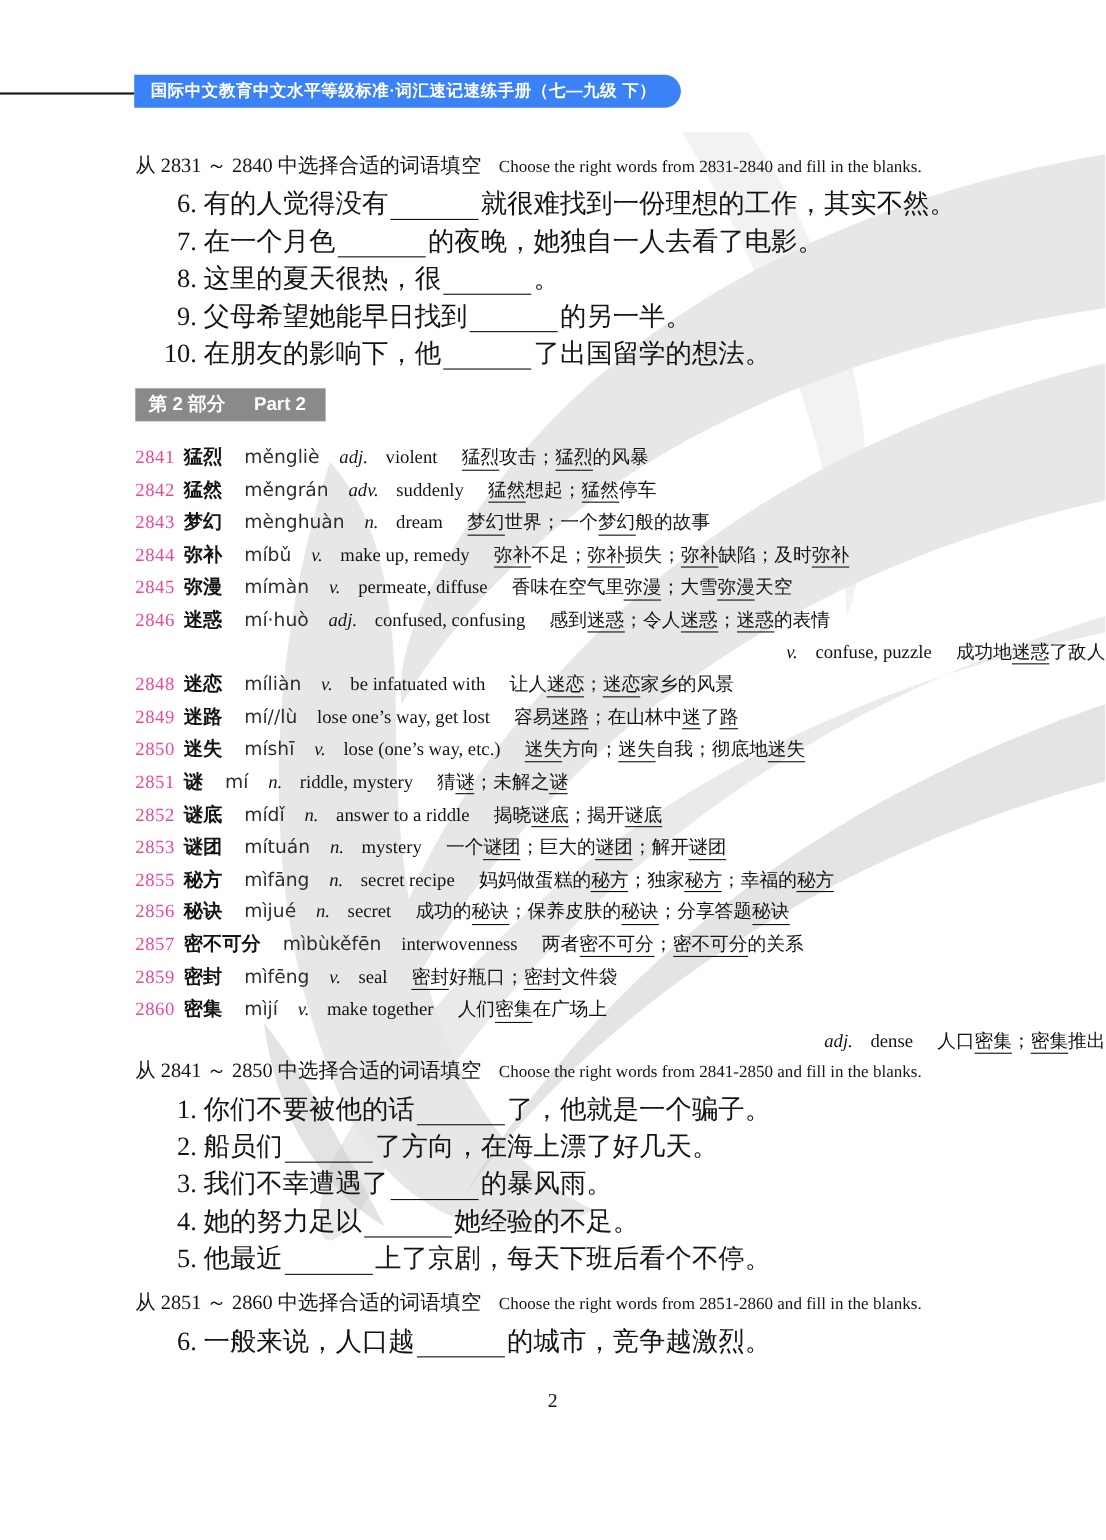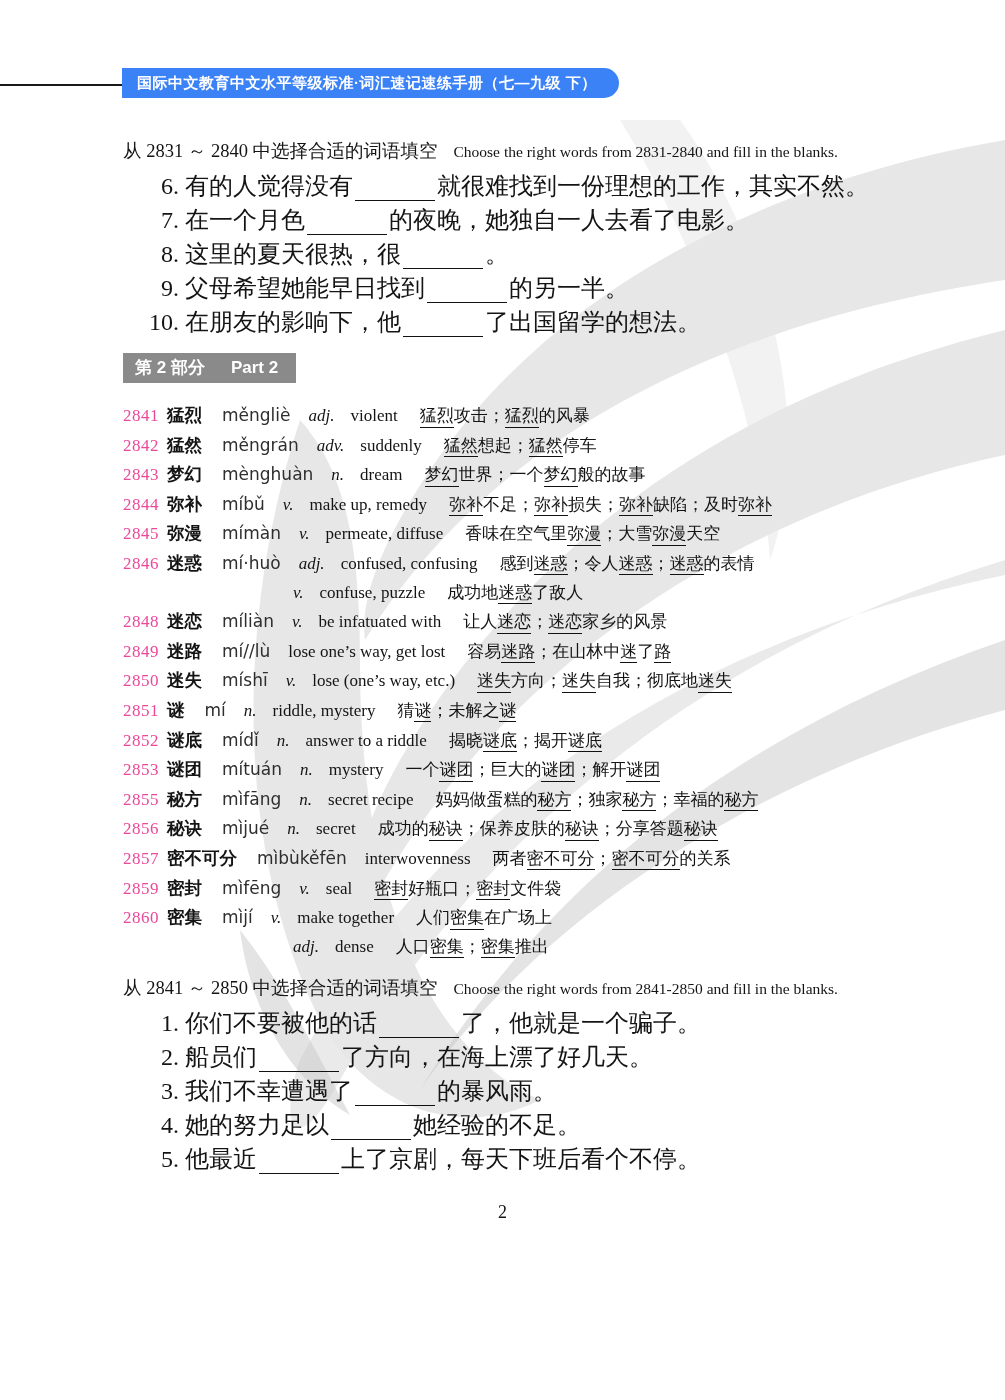--- a/index.html
+++ b/index.html
@@ -49,21 +49,21 @@
     font-family:"Liberation Sans","DejaVu Sans",sans-serif;font-weight:bold;
     font-size:17.5px;margin-right:20px;
   }
   .entry .pinyin{
     font-family:"DejaVu Sans","Liberation Sans",sans-serif;
     font-size:17px;color:#2e2e2e;margin-right:18px;
   }
   .pos{font-style:italic;margin-right:16px;}
   .meaning{margin-right:22px;}
   .examples .u{border-bottom:1.6px solid #111;padding-bottom:1.5px;}
-  .sense-cont{line-height:28.6px;margin-left:170px;white-space:nowrap;}
+  .sense-cont{line-height:28.6px;margin-left:170px;white-space:nowrap;text-align:right;}
 
   .page-number{text-align:center;font-size:18px;margin-top:26px;}
 </style>
 </head>
 <body>
 
 <div class="page">
 
   <svg class="watermark" width="1005" height="1400" viewBox="0 0 1005 1400" aria-hidden="true">
     <g fill="#d9d9d9" opacity="0.62">
@@ -120,25 +120,29 @@
         <div class="entry"><span class="num">2852</span><span class="word">谜底</span><span class="pinyin">mídǐ</span><span class="pos">n.</span><span class="meaning">answer to a riddle</span><span class="examples">揭晓<span class="u">谜底</span>；揭开<span class="u">谜底</span></span></div>
         <div class="entry"><span class="num">2853</span><span class="word">谜团</span><span class="pinyin">mítuán</span><span class="pos">n.</span><span class="meaning">mystery</span><span class="examples">一个<span class="u">谜团</span>；巨大的<span class="u">谜团</span>；解开<span class="u">谜团</span></span></div>
         <div class="entry"><span class="num">2855</span><span class="word">秘方</span><span class="pinyin">mìfāng</span><span class="pos">n.</span><span class="meaning">secret recipe</span><span class="examples">妈妈做蛋糕的<span class="u">秘方</span>；独家<span class="u">秘方</span>；幸福的<span class="u">秘方</span></span></div>
         <div class="entry"><span class="num">2856</span><span class="word">秘诀</span><span class="pinyin">mìjué</span><span class="pos">n.</span><span class="meaning">secret</span><span class="examples">成功的<span class="u">秘诀</span>；保养皮肤的<span class="u">秘诀</span>；分享答题<span class="u">秘诀</span></span></div>
         <div class="entry"><span class="num">2857</span><span class="word">密不可分</span><span class="pinyin">mìbùkěfēn</span><span class="meaning">interwovenness</span><span class="examples">两者<span class="u">密不可分</span>；<span class="u">密不可分</span>的关系</span></div>
         <div class="entry"><span class="num">2859</span><span class="word">密封</span><span class="pinyin">mìfēng</span><span class="pos">v.</span><span class="meaning">seal</span><span class="examples"><span class="u">密封</span>好瓶口；<span class="u">密封</span>文件袋</span></div>
         <div class="entry"><span class="num">2860</span><span class="word">密集</span><span class="pinyin">mìjí</span><span class="pos">v.</span><span class="meaning">make together</span><span class="examples">人们<span class="u">密集</span>在广场上</span></div>
         <div class="sense-cont"><span class="pos">adj.</span><span class="meaning">dense</span><span class="examples">人口<span class="u">密集</span>；<span class="u">密集</span>推出</span></div>
       </section>
 
-    <section class="exercise" style="margin-top:14px">
+    <section class="exercise" style="">
         <p class="ex-head"><span class="zh">从 2841 ～ 2850 中选择合适的词语填空</span><span class="en">Choose the right words from 2841-2850 and fill in the blanks.</span></p>
         <p class="ex-item"><span class="inum">1.</span>你们不要被他的话<span class="blank"></span>了，他就是一个骗子。</p>
         <p class="ex-item"><span class="inum">2.</span>船员们<span class="blank"></span>了方向，在海上漂了好几天。</p>
         <p class="ex-item"><span class="inum">3.</span>我们不幸遭遇了<span class="blank"></span>的暴风雨。</p>
         <p class="ex-item"><span class="inum">4.</span>她的努力足以<span class="blank"></span>她经验的不足。</p>
         <p class="ex-item"><span class="inum">5.</span>他最近<span class="blank"></span>上了京剧，每天下班后看个不停。</p>
       </section>
 
+    <section class="exercise" style="margin-top:10px">
+        <p class="ex-head"><span class="zh">从 2851 ～ 2860 中选择合适的词语填空</span><span class="en">Choose the right words from 2851-2860 and fill in the blanks.</span></p>
+        <p class="ex-item"><span class="inum">6.</span>一般来说，人口越<span class="blank"></span>的城市，竞争越激烈。</p>
+      </section>
 
     <div class="page-number">2</div>
   </div>
 </div>
 
 </body></html>

